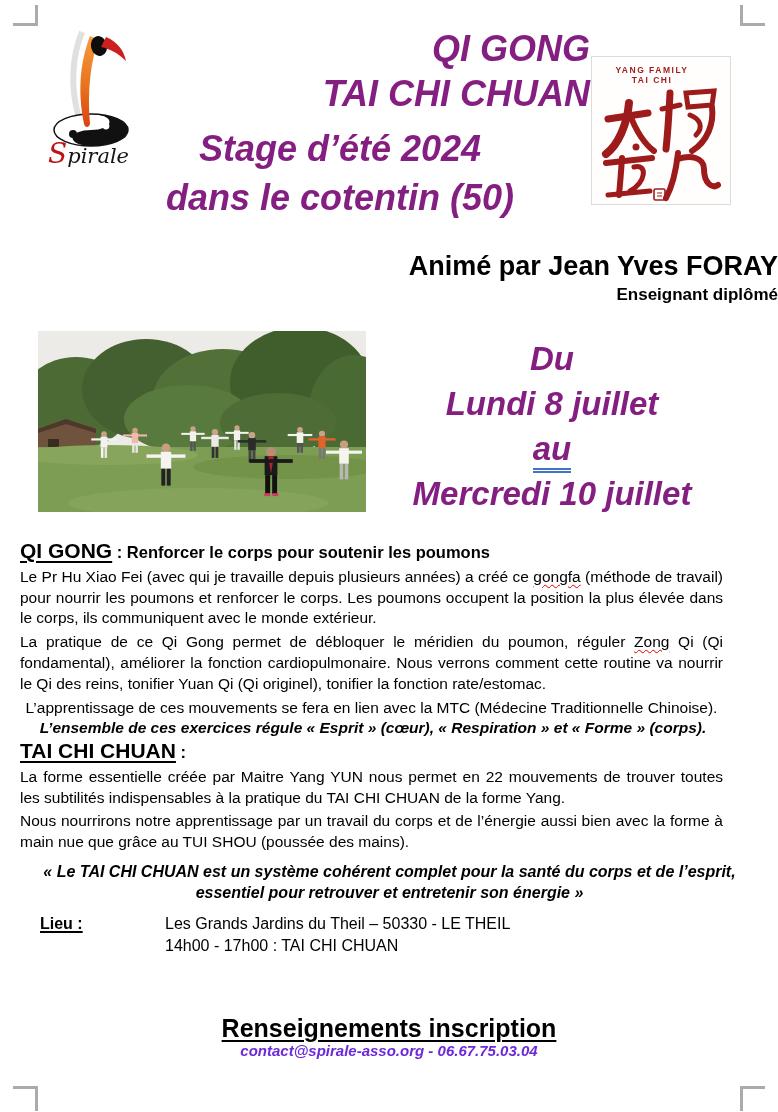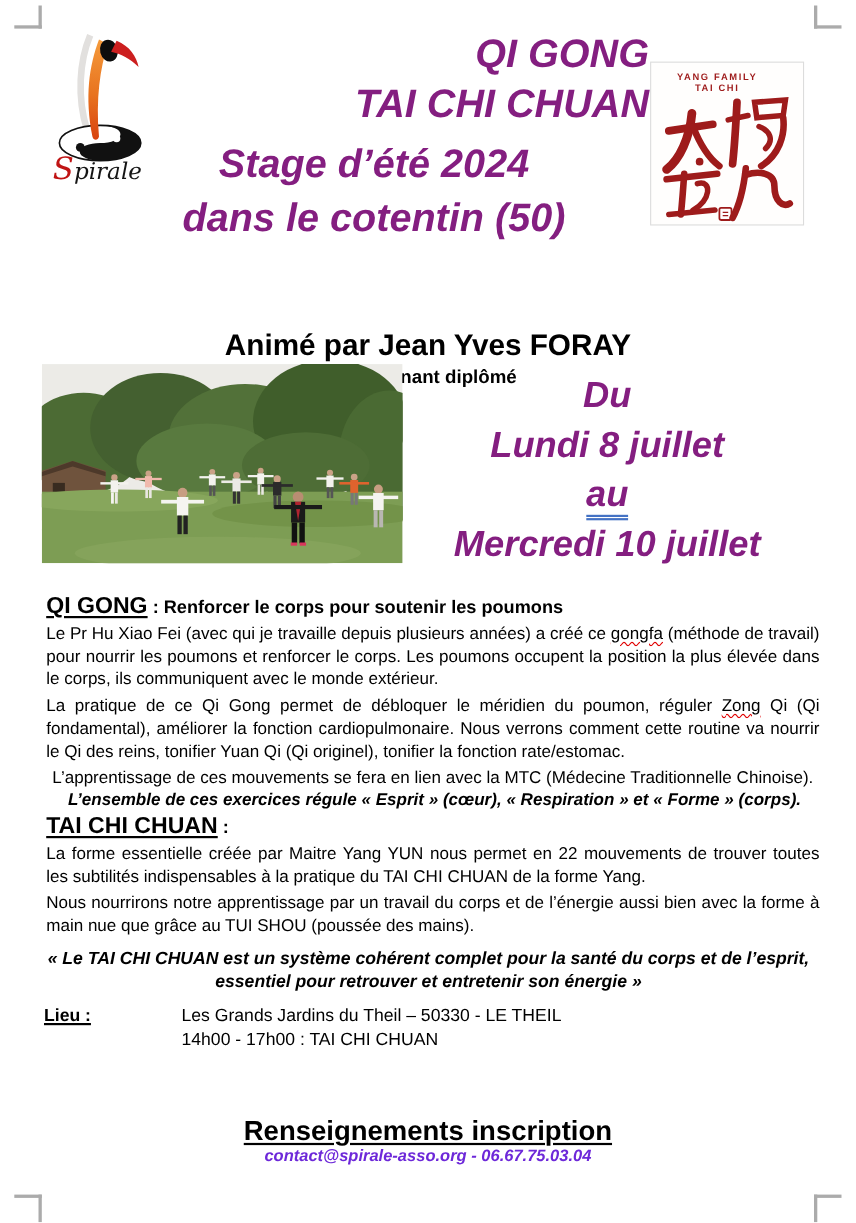--- a/index.html
+++ b/index.html
@@ -15,31 +15,31 @@
   .mark.br{left:740px;top:1086px;height:22px;border-left-width:3px;border-top-width:3px;}
 
   .spirale-logo{position:absolute;left:46px;top:26px;width:92px;height:142px;}
   .yang-logo{position:absolute;left:591px;top:30px;width:140px;height:149px;border:1px solid #dcdcdc;background:#fffefd;box-sizing:border-box;margin-top:26px;}
 
   .head-titles{position:absolute;left:150px;top:26px;width:440px;text-align:right;
     font-style:italic;font-weight:bold;font-size:36px;line-height:45px;color:#841E80;}
   .head-sub{position:absolute;left:118px;top:124px;width:444px;text-align:center;
     font-style:italic;font-weight:bold;font-size:36px;line-height:49px;color:#841E80;}
 
-  .animator{position:absolute;left:0;top:250px;width:778px;text-align:center;margin-top:48px;}
+  .animator{position:absolute;left:0;top:250px;width:778px;text-align:right;}
   .animator .name{font-weight:bold;font-size:27px;line-height:32px;}
   .animator .dip{font-weight:bold;font-size:17px;line-height:22px;margin-top:2px;}
 
   .photo{position:absolute;left:38px;top:331px;width:328px;height:181px;}
 
   .dates{position:absolute;left:366px;top:336px;width:372px;text-align:center;
     font-style:italic;font-weight:bold;font-size:33px;line-height:45px;color:#841E80;}
   .dates .dbl{border-bottom:5px double #4472C4;padding-bottom:1px;}
 
-  .sect{position:absolute;left:42px;width:703px;font-size:15.5px;line-height:20.8px;}
+  .sect{position:absolute;left:20px;width:703px;font-size:15.5px;line-height:20.8px;}
   .sect .shead{margin:0 0 3px 0;}
   .sect .shead .big{font-size:21px;font-weight:bold;text-decoration:underline;
     text-decoration-thickness:2px;text-underline-offset:3px;}
   .sect .shead .suf{font-size:16.5px;font-weight:bold;}
   .sect p{margin:0;text-align:justify;}
   .sect p.gap{margin-top:3px;}
   .sect p.nj{text-align:center;}
   .sect p.em{font-weight:bold;font-style:italic;padding-left:3px;}
   .sp{text-decoration:underline wavy #e00000 1px;text-underline-offset:2px;}
 

